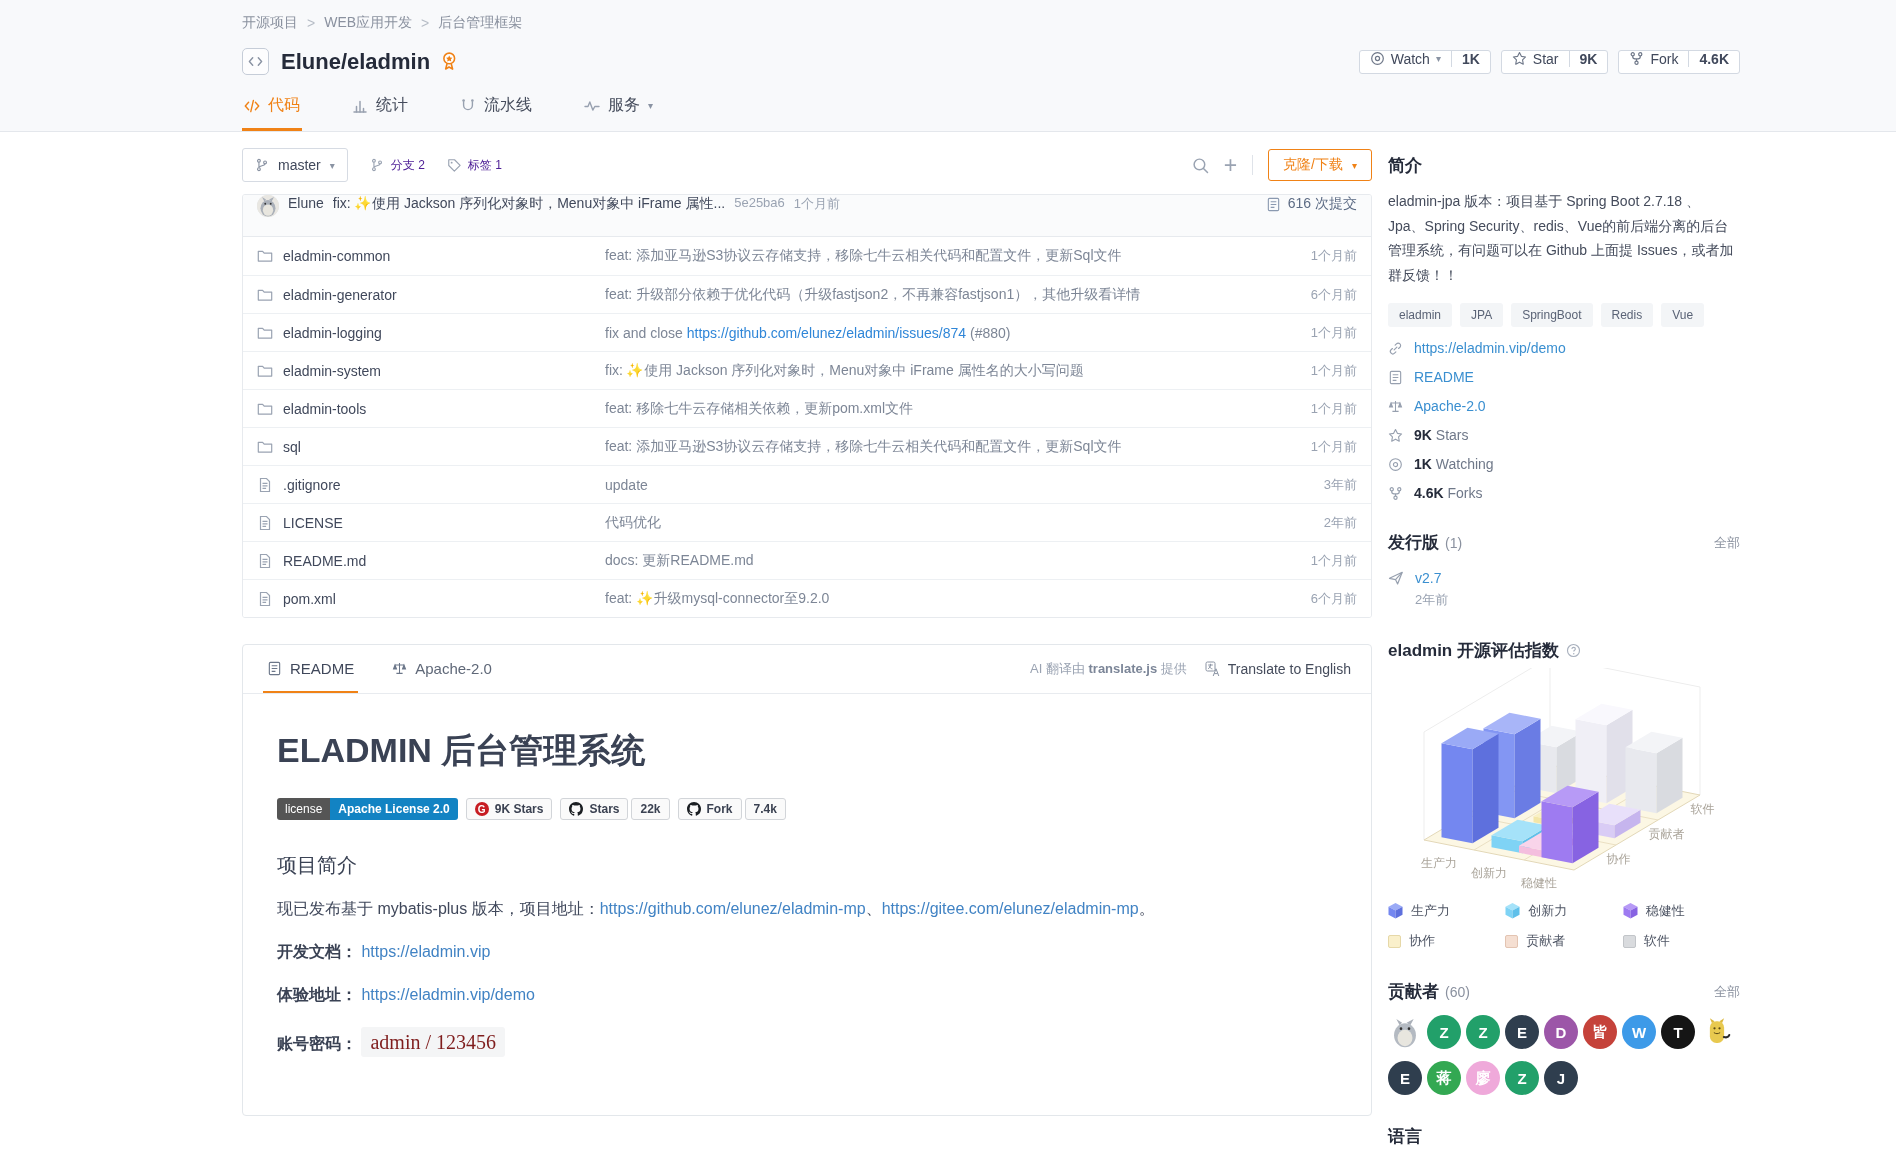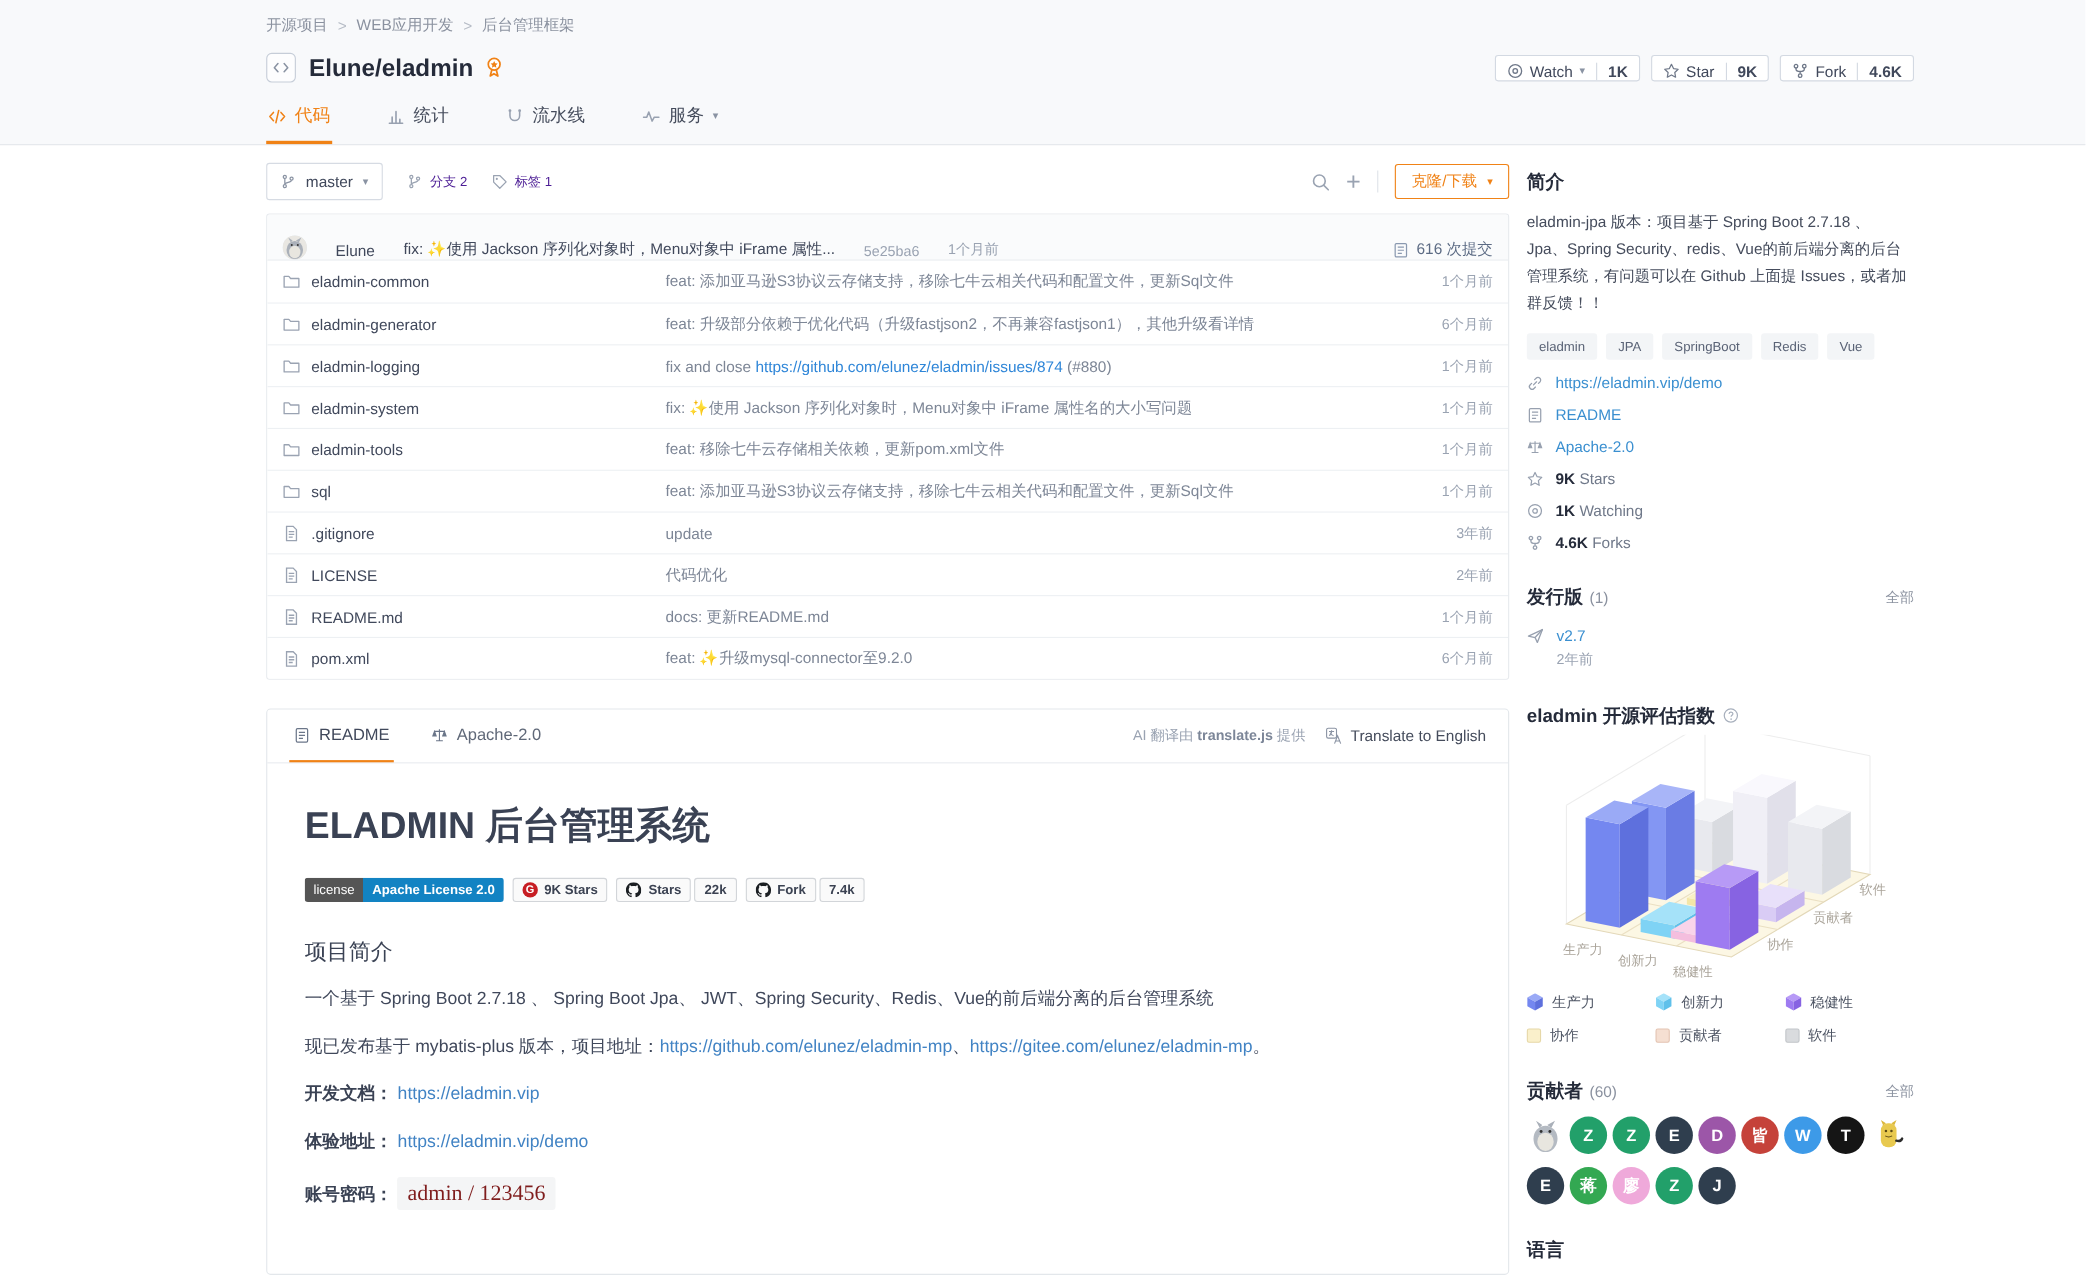--- a/index.html
+++ b/index.html
@@ -10,21 +10,21 @@
   .page-head{background:#f8f9fb;border-bottom:1px solid #e4e7ec;padding:14px 156px 0 242px}
   .crumbs{font-size:14px;color:#8a919f;display:flex;gap:9px;align-items:center}
   .crumb{cursor:pointer}
   .crumb-sep{color:#b6bcc6}
   .title-row{display:flex;align-items:center;margin-top:16px}
   .repo-icon{width:27px;height:27px;border:1px solid #c6cdd8;border-radius:5px;display:flex;
              align-items:center;justify-content:center;color:#8a93a3;background:#fdfdfe;flex:none}
   .repo-title{font-size:22px;font-weight:bold;color:#252b3a;margin-left:12px}
   .medal{margin-left:10px;display:flex}
   .head-actions{margin-left:auto;display:flex;gap:10px}
-  .btn-group{display:flex;align-items:flex-end;height:24px;border:1px solid #d3d9e2;border-radius:3px;
+  .btn-group{display:flex;align-items:flex-start;height:24px;border:1px solid #d3d9e2;border-radius:3px;
              background:#fff;font-size:14px;color:#40485b;overflow:hidden;cursor:pointer}
   .bg-main{display:flex;align-items:center;gap:6px;padding:0 10px}
   .bg-main svg{color:#6f7889}
   .bg-count{display:flex;align-items:center;padding:0 10px;border-left:1px solid #d3d9e2;font-weight:bold}
   .caret{font-size:10px;color:#8a93a3}
   .tabs{display:flex;gap:48px;margin-top:12px}
   .tab{display:flex;align-items:center;gap:8px;font-size:16px;color:#454c5c;
        padding:8px 2px 12px;border-bottom:3px solid transparent;cursor:pointer}
   .tab svg{color:#98a1b0}
   .tab.active{color:#f08216;border-bottom-color:#f08216}
@@ -42,21 +42,21 @@
   .tb-item svg{color:#9aa3b2}
   .tb-right{margin-left:auto;display:flex;align-items:center;gap:15px}
   .icon-btn{color:#9aa3b2;cursor:pointer;display:flex}
   .plus{font-size:23px;line-height:16px;color:#9aa3b2;cursor:pointer}
   .vdiv{width:1px;height:20px;background:#dfe3e9}
   .clone-btn{display:flex;align-items:center;gap:9px;height:32px;padding:0 14px;border:1px solid #f08216;
              border-radius:3px;color:#f08216;font-size:14px;background:#fff;cursor:pointer}
   .clone-btn .caret{color:#f08216}
   
   .file-table{margin-top:12px;border:1px solid #e7eaee;border-radius:3px;overflow:hidden}
-  .commit-bar{display:flex;align-items:flex-end;gap:26px;height:42px;background:#fafbfc;padding:0 14px;
+  .commit-bar{display:flex;align-items:flex-start;gap:9px;height:42px;background:#fafbfc;padding:0 14px;
               border-bottom:1px solid #e7eaee;font-size:14px}
   .avatar-sm{width:22px;height:22px;border-radius:50%;overflow:hidden;background:#dfe3e6;flex:none}
   .commit-author{color:#40485b;cursor:pointer}
   .commit-msg{color:#40485b;white-space:nowrap;overflow:hidden;text-overflow:ellipsis;max-width:570px;cursor:pointer}
   .commit-sha{color:#9aa3b2;font-size:13px;cursor:pointer}
   .commit-time{color:#9aa3b2;font-size:13px}
   .commit-count{margin-left:auto;display:flex;align-items:center;gap:7px;color:#5c6b84;cursor:pointer;font-size:14px}
   .commit-count svg{color:#8a99b0}
   .file-row{display:flex;align-items:center;height:38px;padding:0 14px;font-size:14px;background:#fff}
   .file-row + .file-row{border-top:1px solid #edf0f3}
@@ -466,21 +466,20 @@
               <svg width="14" height="14" viewBox="0 0 16 16">
                   <path fill="#1b1f23" d="M8 0C3.58 0 0 3.58 0 8c0 3.54 2.29 6.53 5.47 7.59.4.07.55-.17.55-.38 0-.19-.01-.82-.01-1.49-2.01.37-2.53-.49-2.69-.94-.09-.23-.48-.94-.82-1.13-.28-.15-.68-.52-.01-.53.63-.01 1.08.58 1.23.82.72 1.21 1.87.87 2.33.66.07-.52.28-.87.51-1.07-1.78-.2-3.64-.89-3.64-3.95 0-.87.31-1.59.82-2.15-.08-.2-.36-1.02.08-2.12 0 0 .67-.21 2.2.82.64-.18 1.32-.27 2-.27s1.36.09 2 .27c1.53-1.04 2.2-.82 2.2-.82.44 1.1.16 1.92.08 2.12.51.56.82 1.27.82 2.15 0 3.07-1.87 3.75-3.65 3.95.29.25.54.73.54 1.48 0 1.07-.01 1.93-.01 2.2 0 .21.15.46.55.38A8.01 8.01 0 0 0 16 8c0-4.42-3.58-8-8-8z"></path>
                 </svg>
               <span>Fork</span>
             </span>
             <span class="chipb">7.4k</span>
           </span>
         </div>
 
         <div class="rm-h3">项目简介</div>
-        <p class="rm-p">一个基于 Spring Boot 2.7.18 、 Spring Boot Jpa、 JWT、Spring Security、Redis、Vue的前后端分离的后台管理系统</p>
         <p class="rm-p"><span>现已发布基于 mybatis-plus 版本，项目地址：</span><a>https://github.com/elunez/eladmin-mp</a><span>、</span><a>https://gitee.com/elunez/eladmin-mp</a><span>。</span></p>
         <p class="rm-p"><span class="rm-label">开发文档：</span> <a>https://eladmin.vip</a></p>
         <p class="rm-p"><span class="rm-label">体验地址：</span> <a>https://eladmin.vip/demo</a></p>
         <p class="rm-p"><span class="rm-label">账号密码：</span> <span class="code-chip">admin / 123456</span></p>
 
 
       </div>
     </div>
   </div>
 

